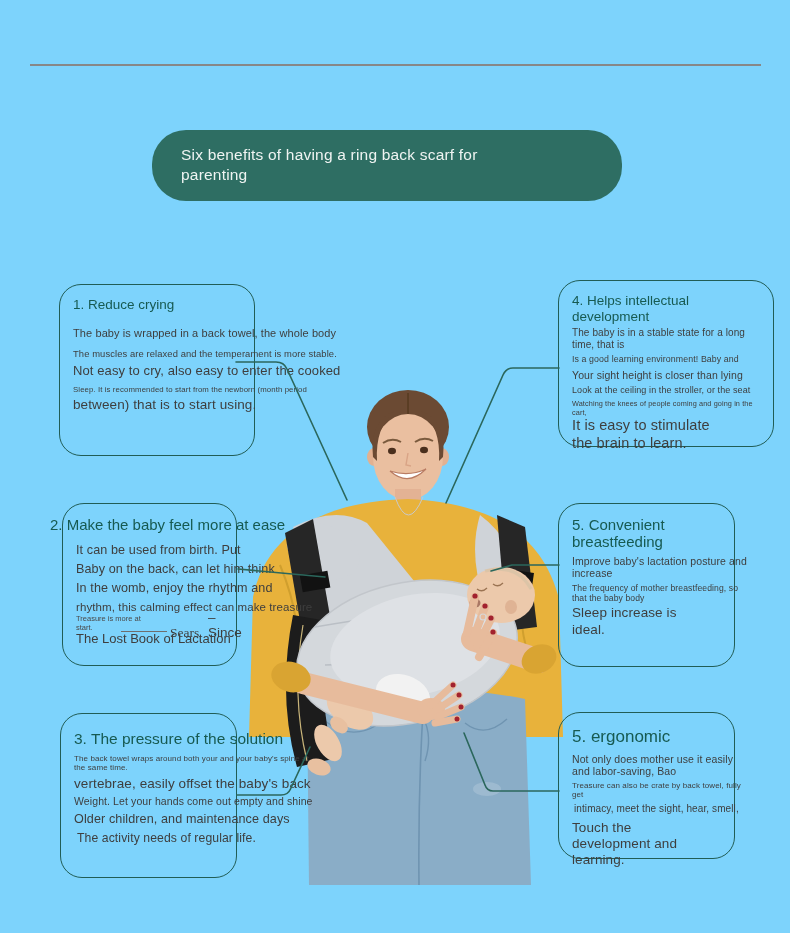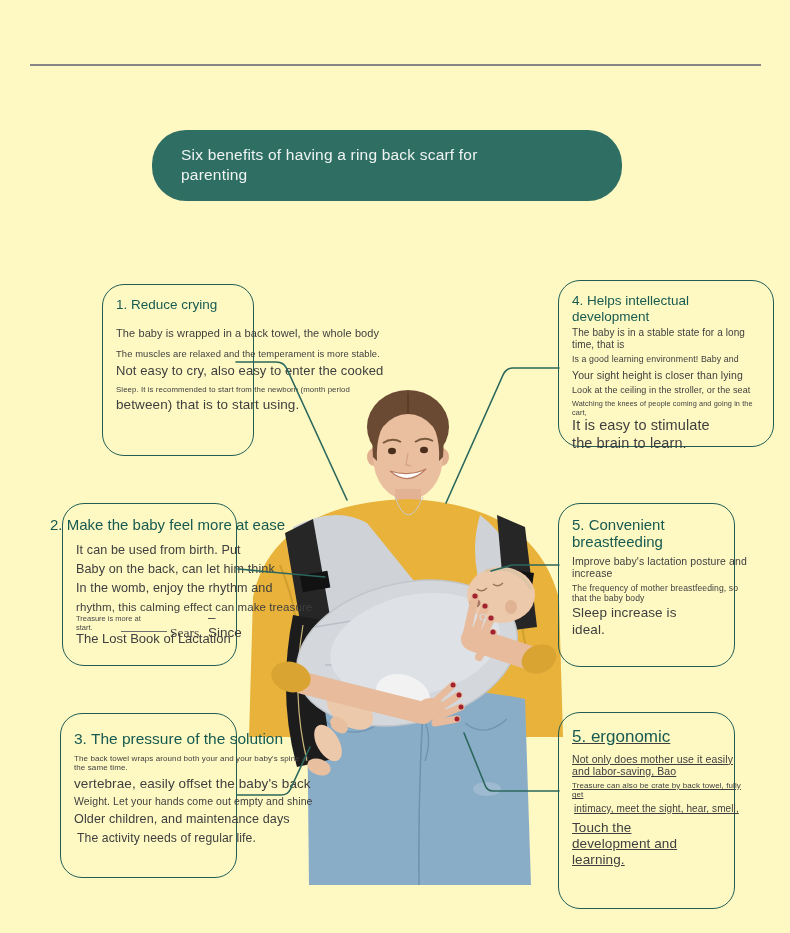--- a/index.html
+++ b/index.html
@@ -1,17 +1,17 @@
 <!DOCTYPE html>
 <html><head>
 <meta charset="utf-8">
 <style>
   html,body{margin:0;padding:0;background:#ffffff;}
   .canvas{
-    position:relative;width:790px;height:933px;background:#fef9c3;
+    position:relative;width:790px;height:933px;background:#7dd3fc;
     font-family:"Liberation Sans", sans-serif;color:#3e3e3e;overflow:hidden;
   }
   .divider{position:absolute;left:30px;top:64px;width:731px;height:1.5px;background:#878787;}
   .banner{
     position:absolute;left:152px;top:130px;width:470px;height:71px;
     background:#2e6e63;border-radius:34px;box-sizing:border-box;
     padding:15px 40px 0 29px;color:#eff4f2;font-size:15.5px;line-height:1.32;
     letter-spacing:.2px;
   }
   .banner-text{max-width:365px;}
@@ -148,21 +148,21 @@
       <line x1="294" y1="292" x2="308" y2="268" stroke="#e7bb9c" stroke-width="8" stroke-linecap="round"></line>
       <circle cx="290" cy="231" r="2.6" fill="#a2222e"></circle>
       <circle cx="300" cy="241" r="2.6" fill="#a2222e"></circle>
       <circle cx="306" cy="253" r="2.6" fill="#a2222e"></circle>
       <circle cx="308" cy="267" r="2.6" fill="#a2222e"></circle>
       <circle cx="298" cy="252" r="3" fill="none" stroke="#d8d8d8" stroke-width="1.2"></circle>
       <ellipse cx="354" cy="294" rx="18" ry="14" fill="#d9a432" transform="rotate(-25 354 294)"></ellipse>
     </g>
   </svg>
 
-  <div class="bbox" style="left:59px;top:284px;width:152px;height:172px;margin-left:43px;">
+  <div class="bbox" style="left:59px;top:284px;width:196px;height:172px;">
     <div class="bt s135 nw">1. Reduce crying</div>
     <div class="ln s11  mt14">The baby is wrapped in a back towel, the whole body</div>
     <div class="ln s94  mt8">The muscles are relaxed and the temperament is more stable.</div>
     <div class="ln s13  mt4">Not easy to cry, also easy to enter the cooked</div>
     <div class="ln s78  mt6">Sleep. It is recommended to start from the newborn (month period</div>
     <div class="ln s135 mt3">between) that is to start using.</div>
   </div>
 
   <div class="bbox" style="left:558px;top:280px;width:216px;height:167px;">
     <div class="bt s135">4. Helps intellectual development</div>
@@ -206,21 +206,21 @@
   <div class="bbox" style="left:60px;top:713px;width:177px;height:165px;">
     <div class="bt s155 nw mt4">3. The pressure of the solution</div>
     <div class="ln s8   mt6">The back towel wraps around both your and your baby's spine at</div>
     <div class="ln s8   mt0">the same time.</div>
     <div class="ln s135 mt3">vertebrae, easily offset the baby's back</div>
     <div class="ln s105 mt3">Weight. Let your hands come out empty and shine</div>
     <div class="ln s126 mt4">Older children, and maintenance days</div>
     <div class="ln s122 mt4" style="margin-left:3px;">The activity needs of regular life.</div>
   </div>
 
-  <div class="bbox" style="left:558px;top:712px;width:177px;height:197px;text-decoration:underline;">
+  <div class="bbox" style="left:558px;top:712px;width:177px;height:147px;">
     <div class="bt s17 mt2">5. ergonomic</div>
     <div class="ln s105 mt6">Not only does mother use it easily</div>
     <div class="ln s105 mt0">and labor-saving, Bao</div>
     <div class="ln s8   mt3">Treasure can also be crate by back towel, fully</div>
     <div class="ln s8   mt0">get</div>
     <div class="ln s10  mt3" style="margin-left:2px;">intimacy, meet the sight, hear, smell,</div>
     <div class="ln s135 mt5">Touch the</div>
     <div class="ln s135 mt0">development and</div>
     <div class="ln s135 mt0">learning.</div>
   </div>

